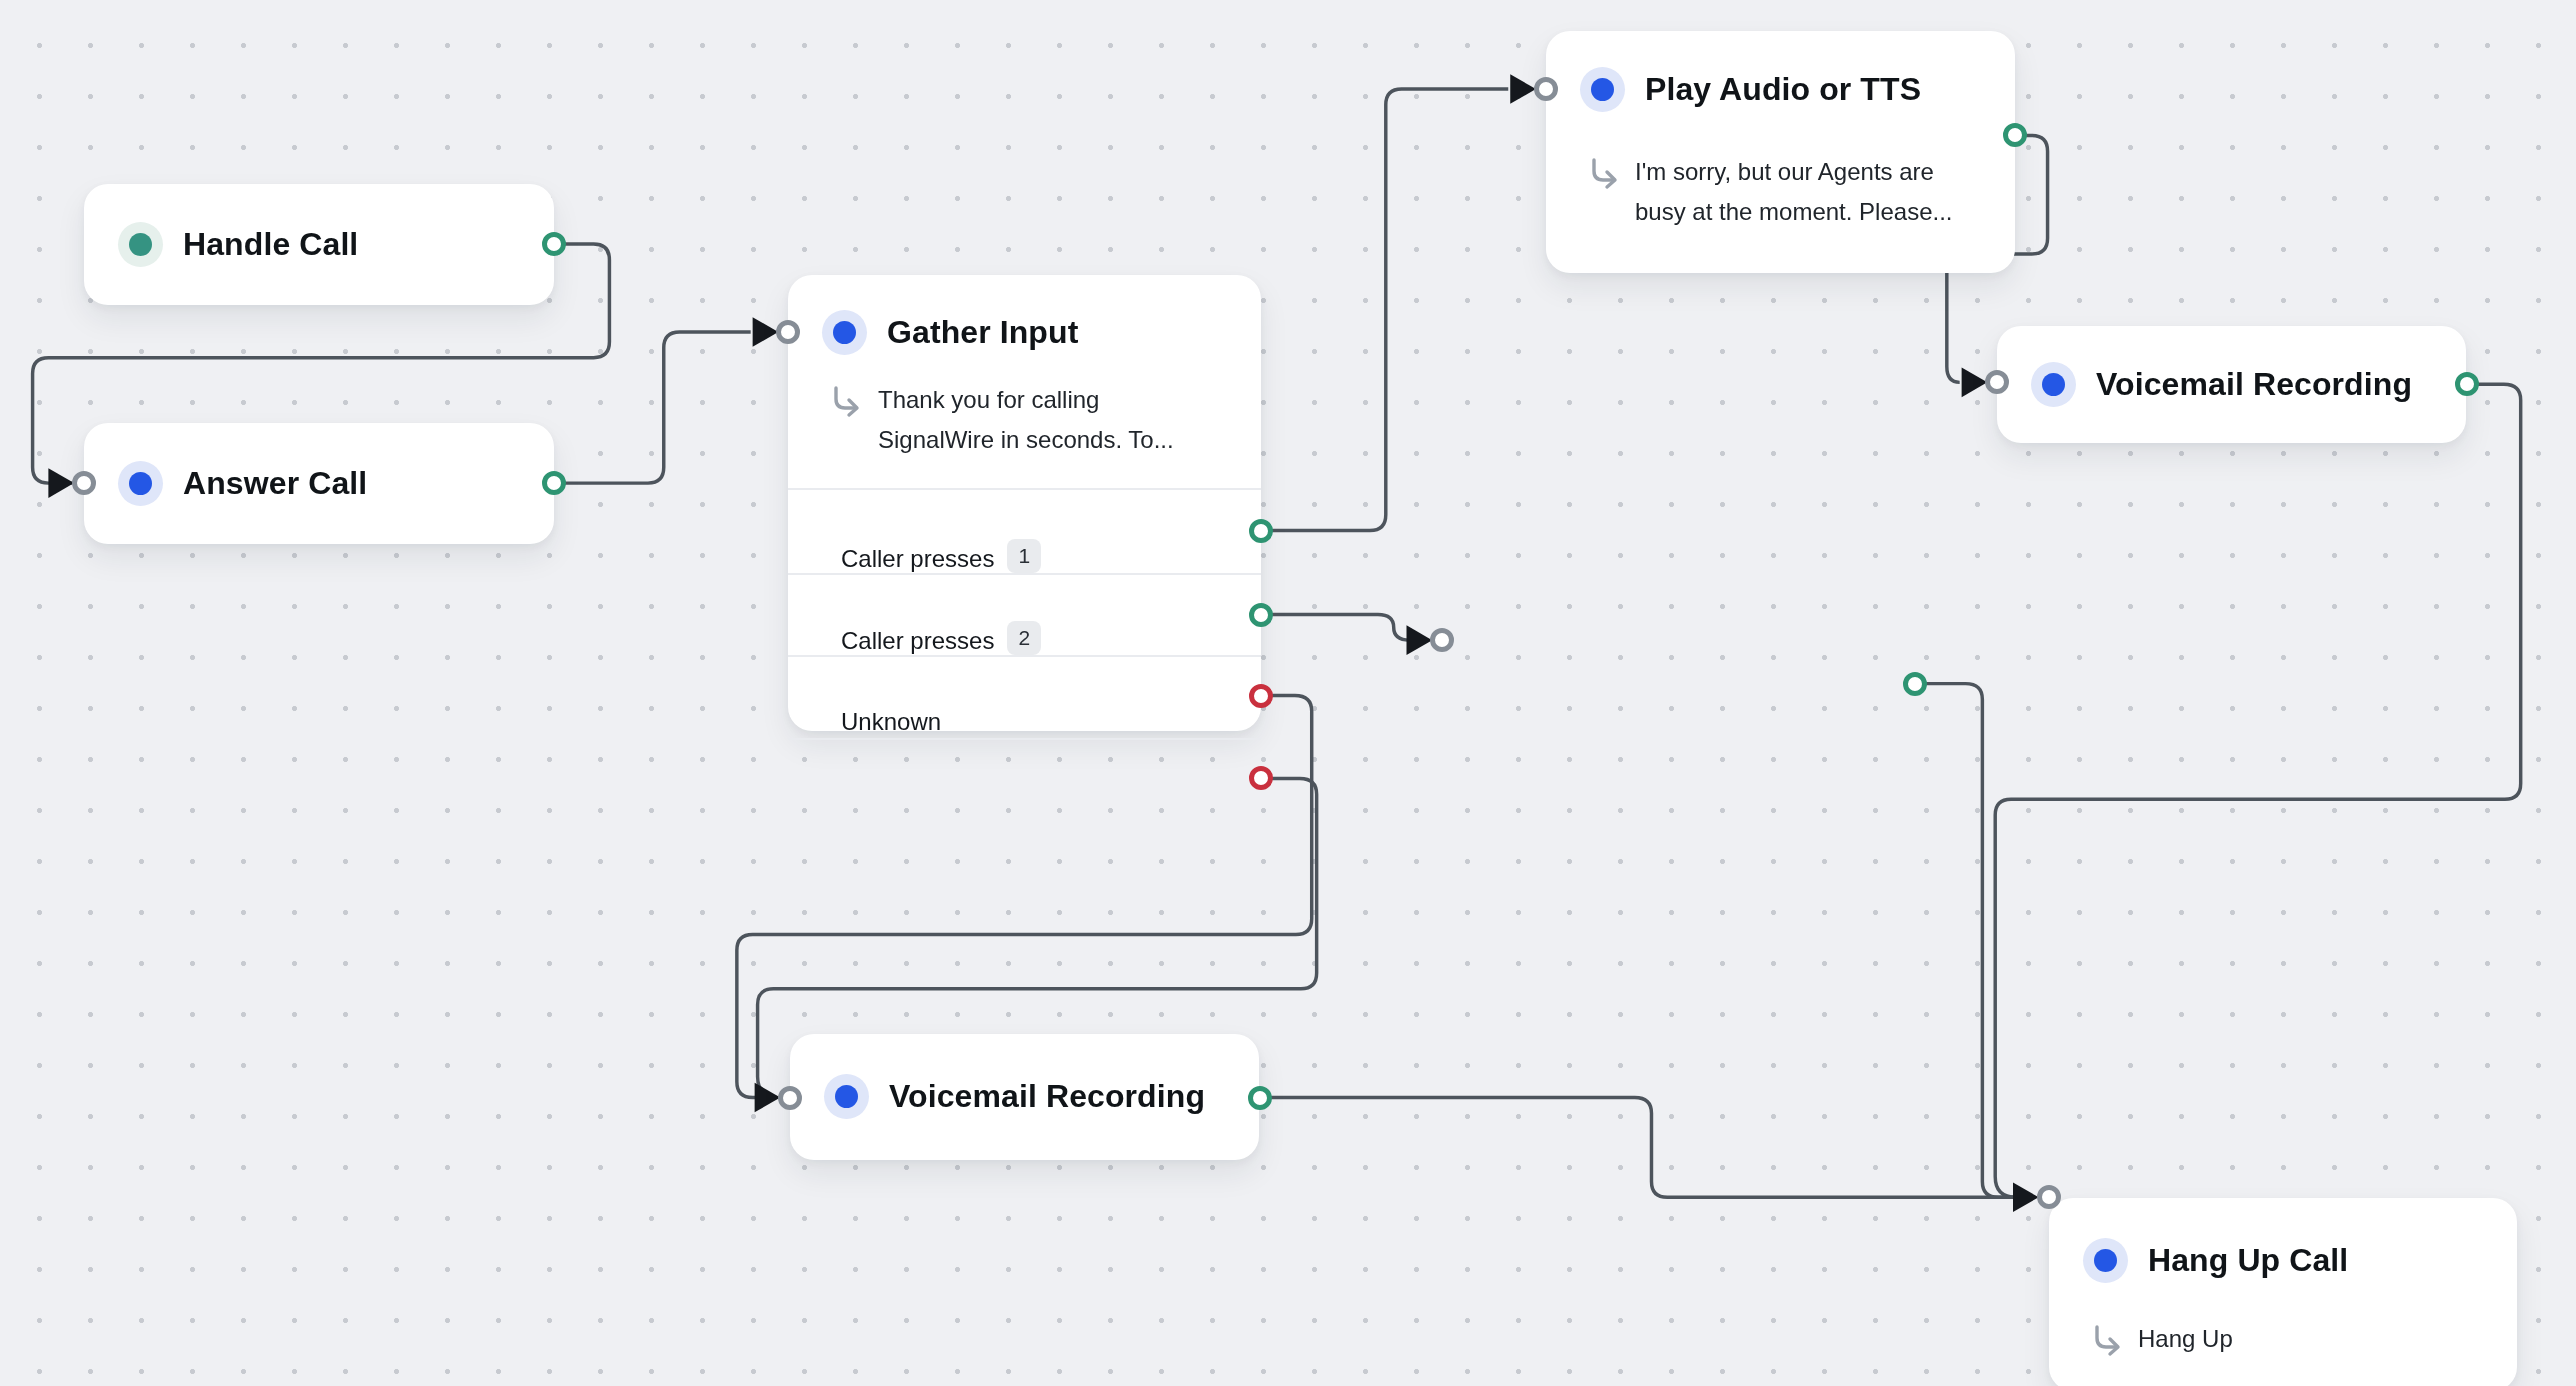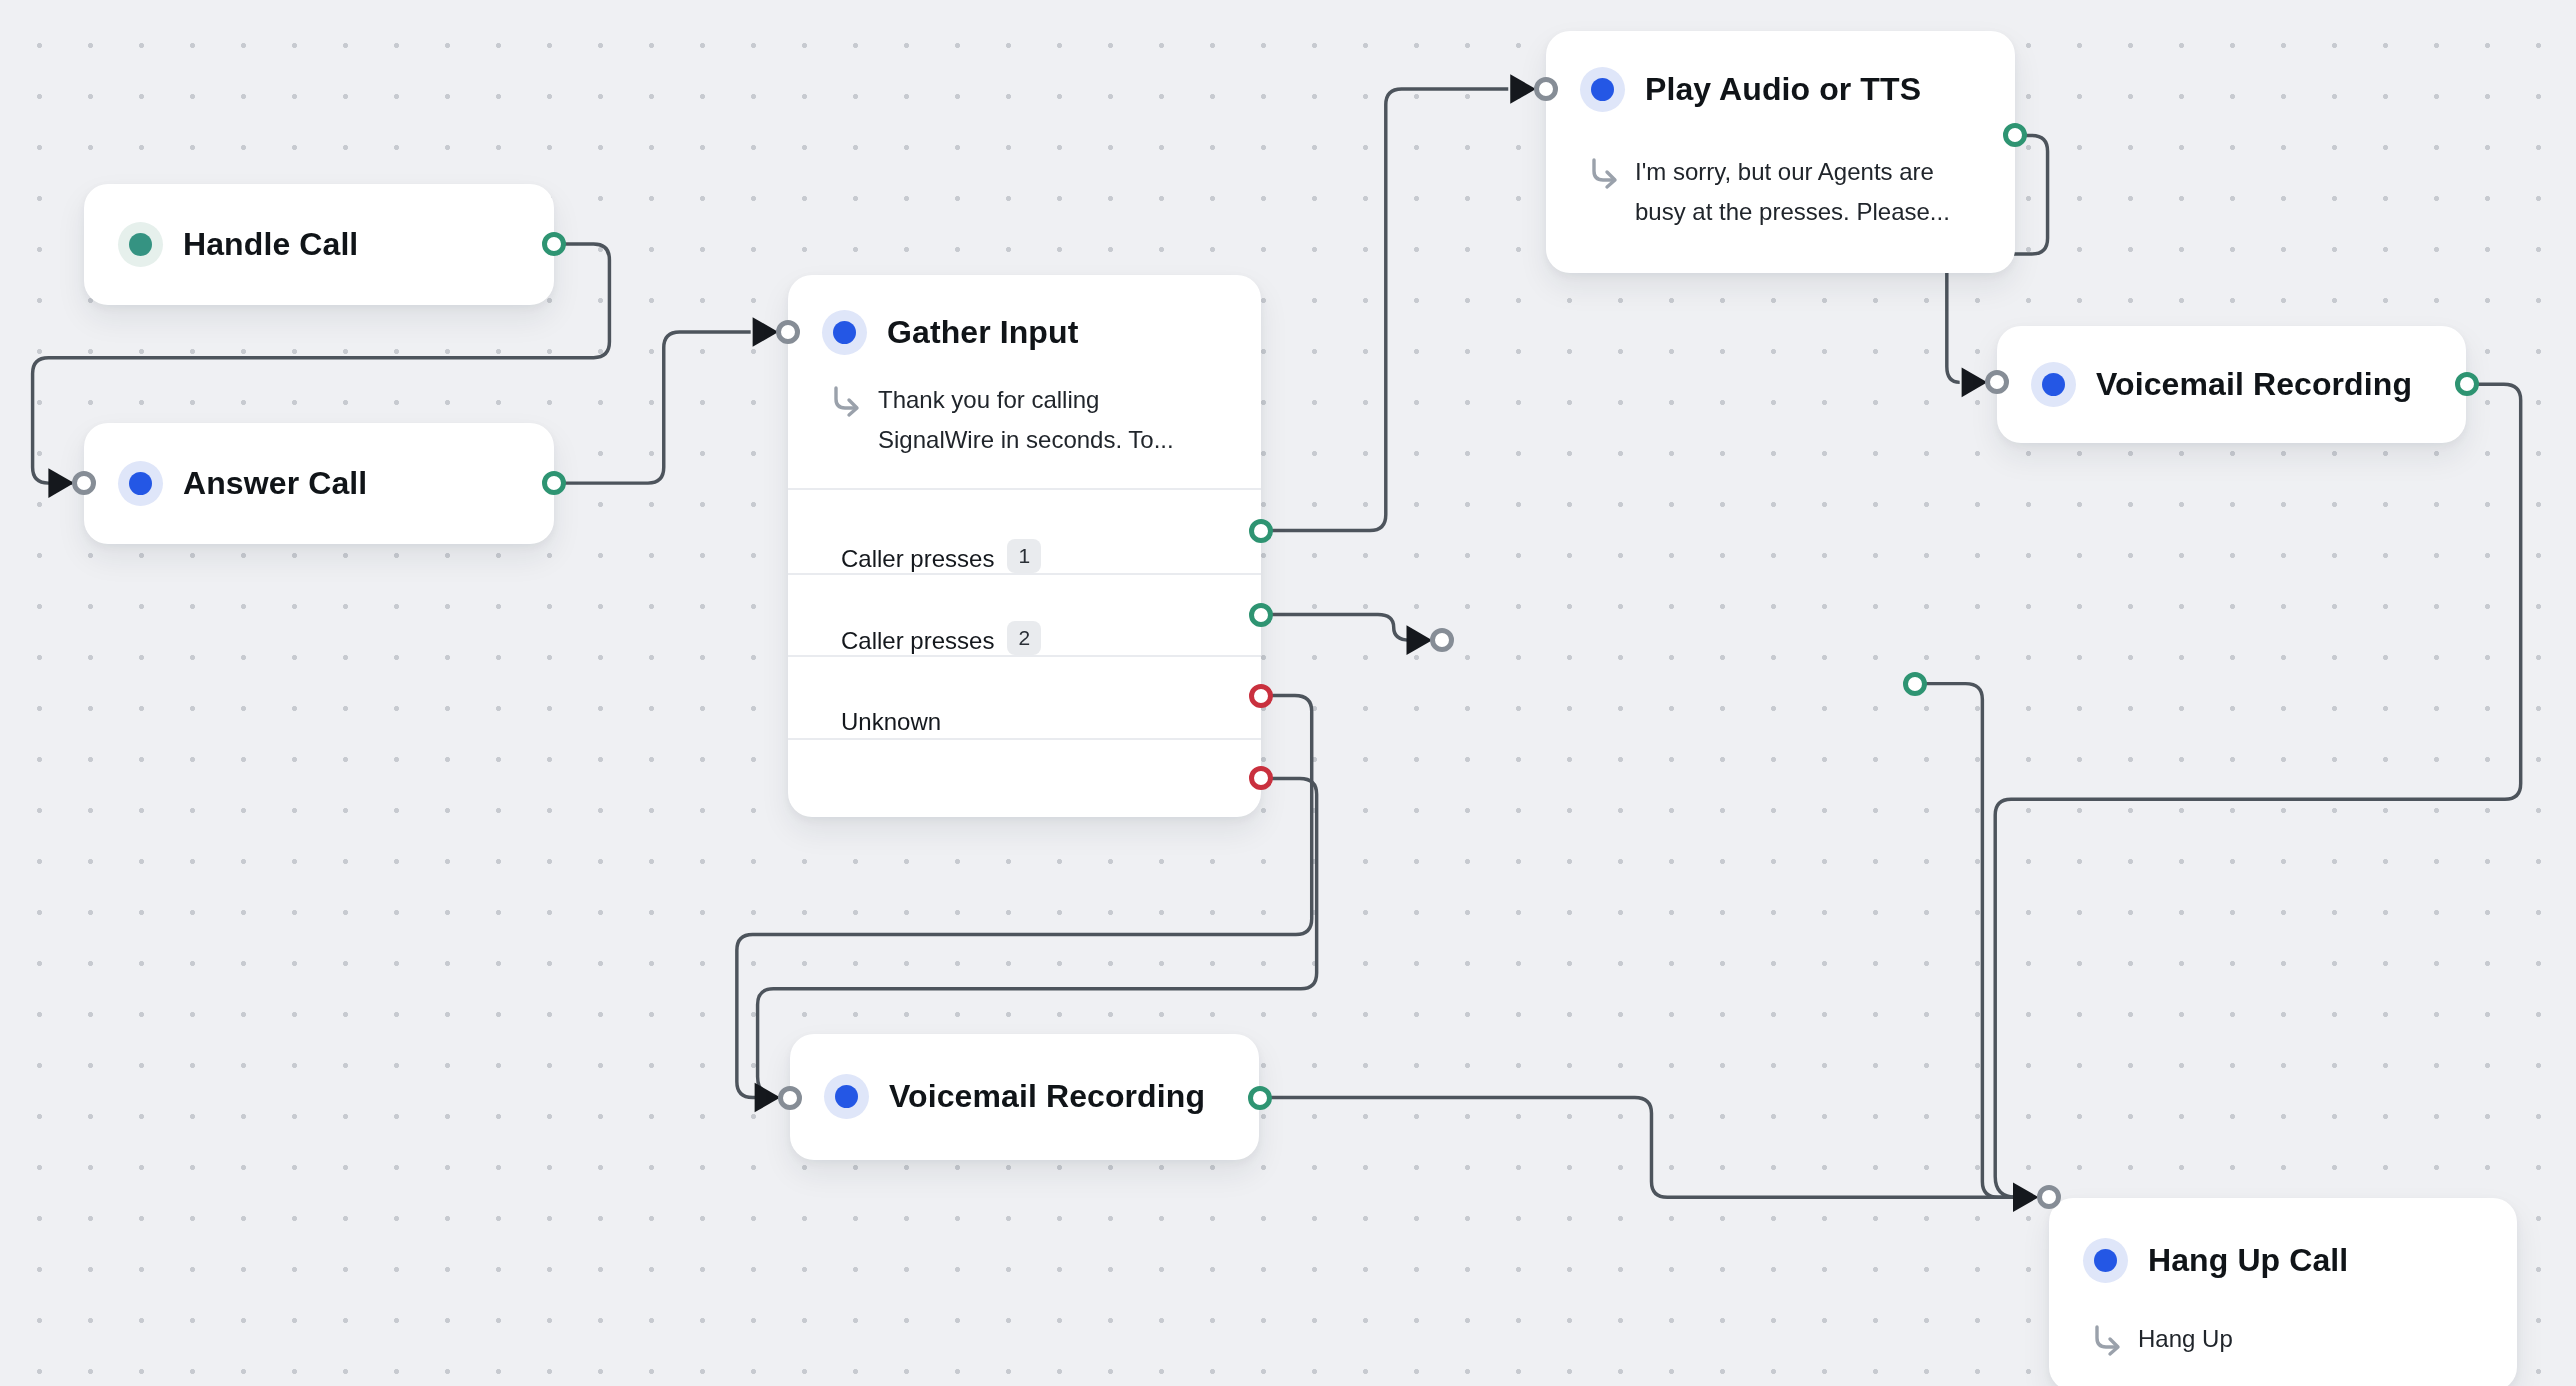--- a/index.html
+++ b/index.html
@@ -109,21 +109,21 @@
 
   <div class="node" style="left:84px;top:184px;width:470px;height:121px;">
     <div class="nrow" style="top:38px;">
       <span class="nicon teal">
           <span class="dot"></span>
         </span>
       <span class="ntitle">Handle Call</span>
     </div>
   </div>
 
-  <div class="node" style="left:788px;top:275px;width:473px;height:542px;">
+  <div class="node" style="left:788px;top:275px;width:473px;height:456px;">
     <div class="nrow" style="top:35px;">
       <span class="nicon blue">
           <span class="dot"></span>
         </span>
       <span class="ntitle">Gather Input</span>
     </div>
     <div class="nsub" style="left:41px;top:105px;gap:15px;">
       <svg class="hookicon" width="34" height="34" viewBox="0 0 34 34">
         <path d="M7 4 V15 Q7 24 16 24 H27" fill="none" stroke="#9aa1ab" stroke-width="3.4" stroke-linecap="round" stroke-linejoin="round"></path>
         <path d="M20 16 L28 24 L20 31" fill="none" stroke="#9aa1ab" stroke-width="3.4" stroke-linecap="round" stroke-linejoin="round"></path>
@@ -152,21 +152,21 @@
       <span class="nicon blue">
           <span class="dot"></span>
         </span>
       <span class="ntitle">Play Audio or TTS</span>
     </div>
     <div class="nsub" style="left:41px;top:121px;">
       <svg class="hookicon" width="34" height="34" viewBox="0 0 34 34">
         <path d="M7 4 V15 Q7 24 16 24 H27" fill="none" stroke="#9aa1ab" stroke-width="3.4" stroke-linecap="round" stroke-linejoin="round"></path>
         <path d="M20 16 L28 24 L20 31" fill="none" stroke="#9aa1ab" stroke-width="3.4" stroke-linecap="round" stroke-linejoin="round"></path>
       </svg>
-      <div class="nsub-text" style="width:348px;">I'm sorry, but our Agents are busy at the presses. Please...</div>
+      <div class="nsub-text" style="width:348px;">I'm sorry, but our Agents are busy at the moment. Please...</div>
     </div>
   </div>
 
   <div class="node" style="left:1997px;top:326px;width:469px;height:117px;">
     <div class="nrow" style="top:36px;">
       <span class="nicon blue">
           <span class="dot"></span>
         </span>
       <span class="ntitle">Voicemail Recording</span>
     </div>

